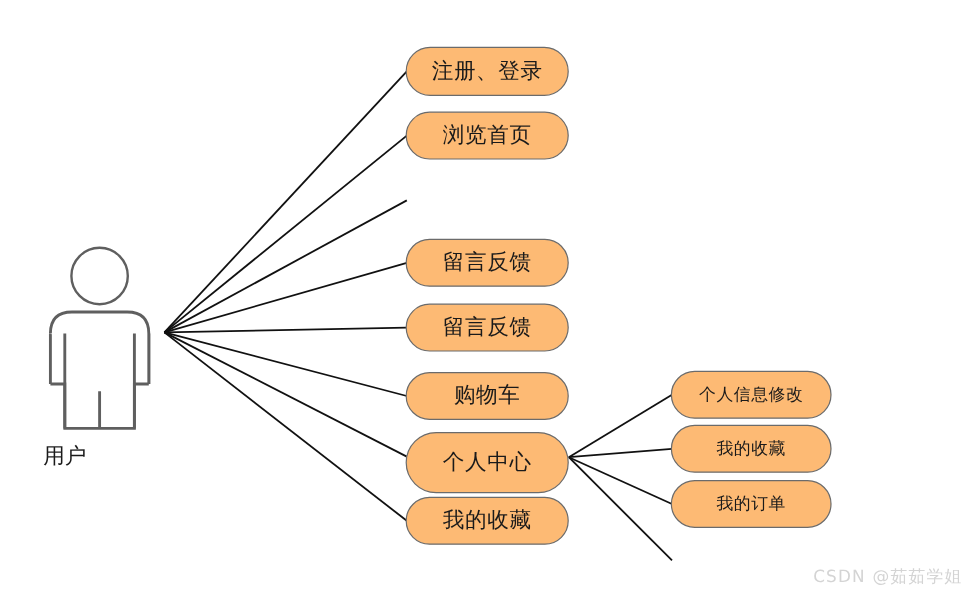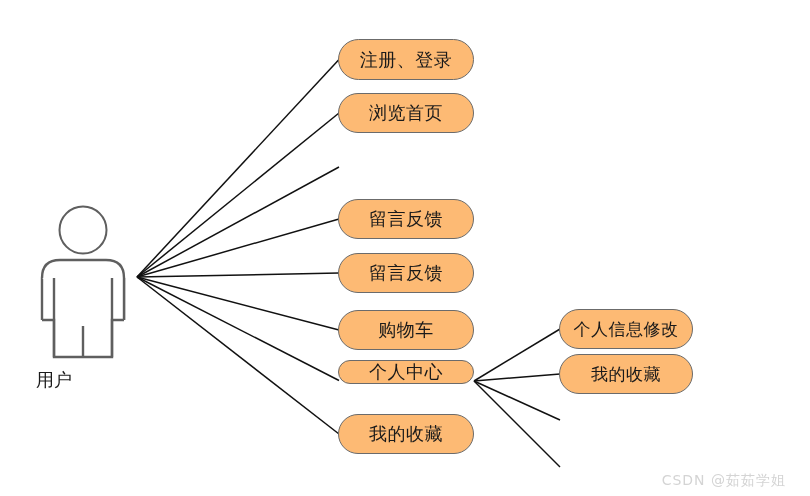--- a/index.html
+++ b/index.html
@@ -37,38 +37,38 @@
     align-items: center;
     justify-content: center;
     color: #1a1a1a;
     font-size: 18px;
     letter-spacing: 0.5px;
     line-height: 1;
     white-space: nowrap;
     z-index: 3;
   }
   .usecase.wide {
-    font-size: 17px;
+    font-size: 14px;
   }
   .actor-wrap {
     position: absolute;
     z-index: 2;
   }
   .actor-label {
     position: absolute;
     left: 0;
     width: 100%;
     text-align: left;
     font-size: 18px;
     color: #1a1a1a;
     white-space: nowrap;
   }
   .watermark {
     position: absolute;
-    right: 24px;
+    right: 8px;
     bottom: 6px;
     font-size: 14px;
     color: #d4d4d4;
     letter-spacing: 1px;
     white-space: nowrap;
     z-index: 5;
     user-select: none;
   }
 </style>
 </head>
@@ -114,25 +114,28 @@
     </div>
     <div class="usecase" style="left: 338px; top: 199px; width: 136px; height: 40px;">
       <span>留言反馈</span>
     </div>
     <div class="usecase" style="left: 338px; top: 310px; width: 136px; height: 40px;">
       <span>购物车</span>
     </div>
     <div class="usecase" style="left: 338px; top: 253px; width: 136px; height: 40px;">
       <span>留言反馈</span>
     </div>
-    <div class="usecase" style="left: 338px; top: 360px; width: 136px; height: 24px;">
+    <div class="usecase" style="left: 338px; top: 360px; width: 136px; height: 51px;">
       <span>个人中心</span>
     </div>
     <div class="usecase" style="left: 338px; top: 414px; width: 136px; height: 40px;">
       <span>我的收藏</span>
     </div>
     <div class="usecase wide" style="left: 559px; top: 309px; width: 134px; height: 40px;">
       <span>个人信息修改</span>
     </div>
     <div class="usecase wide" style="left: 559px; top: 354px; width: 134px; height: 40px;">
       <span>我的收藏</span>
     </div>
+    <div class="usecase wide" style="left: 559px; top: 400px; width: 134px; height: 40px;">
+      <span>我的订单</span>
+    </div>
   </div>
 
 </body></html>

